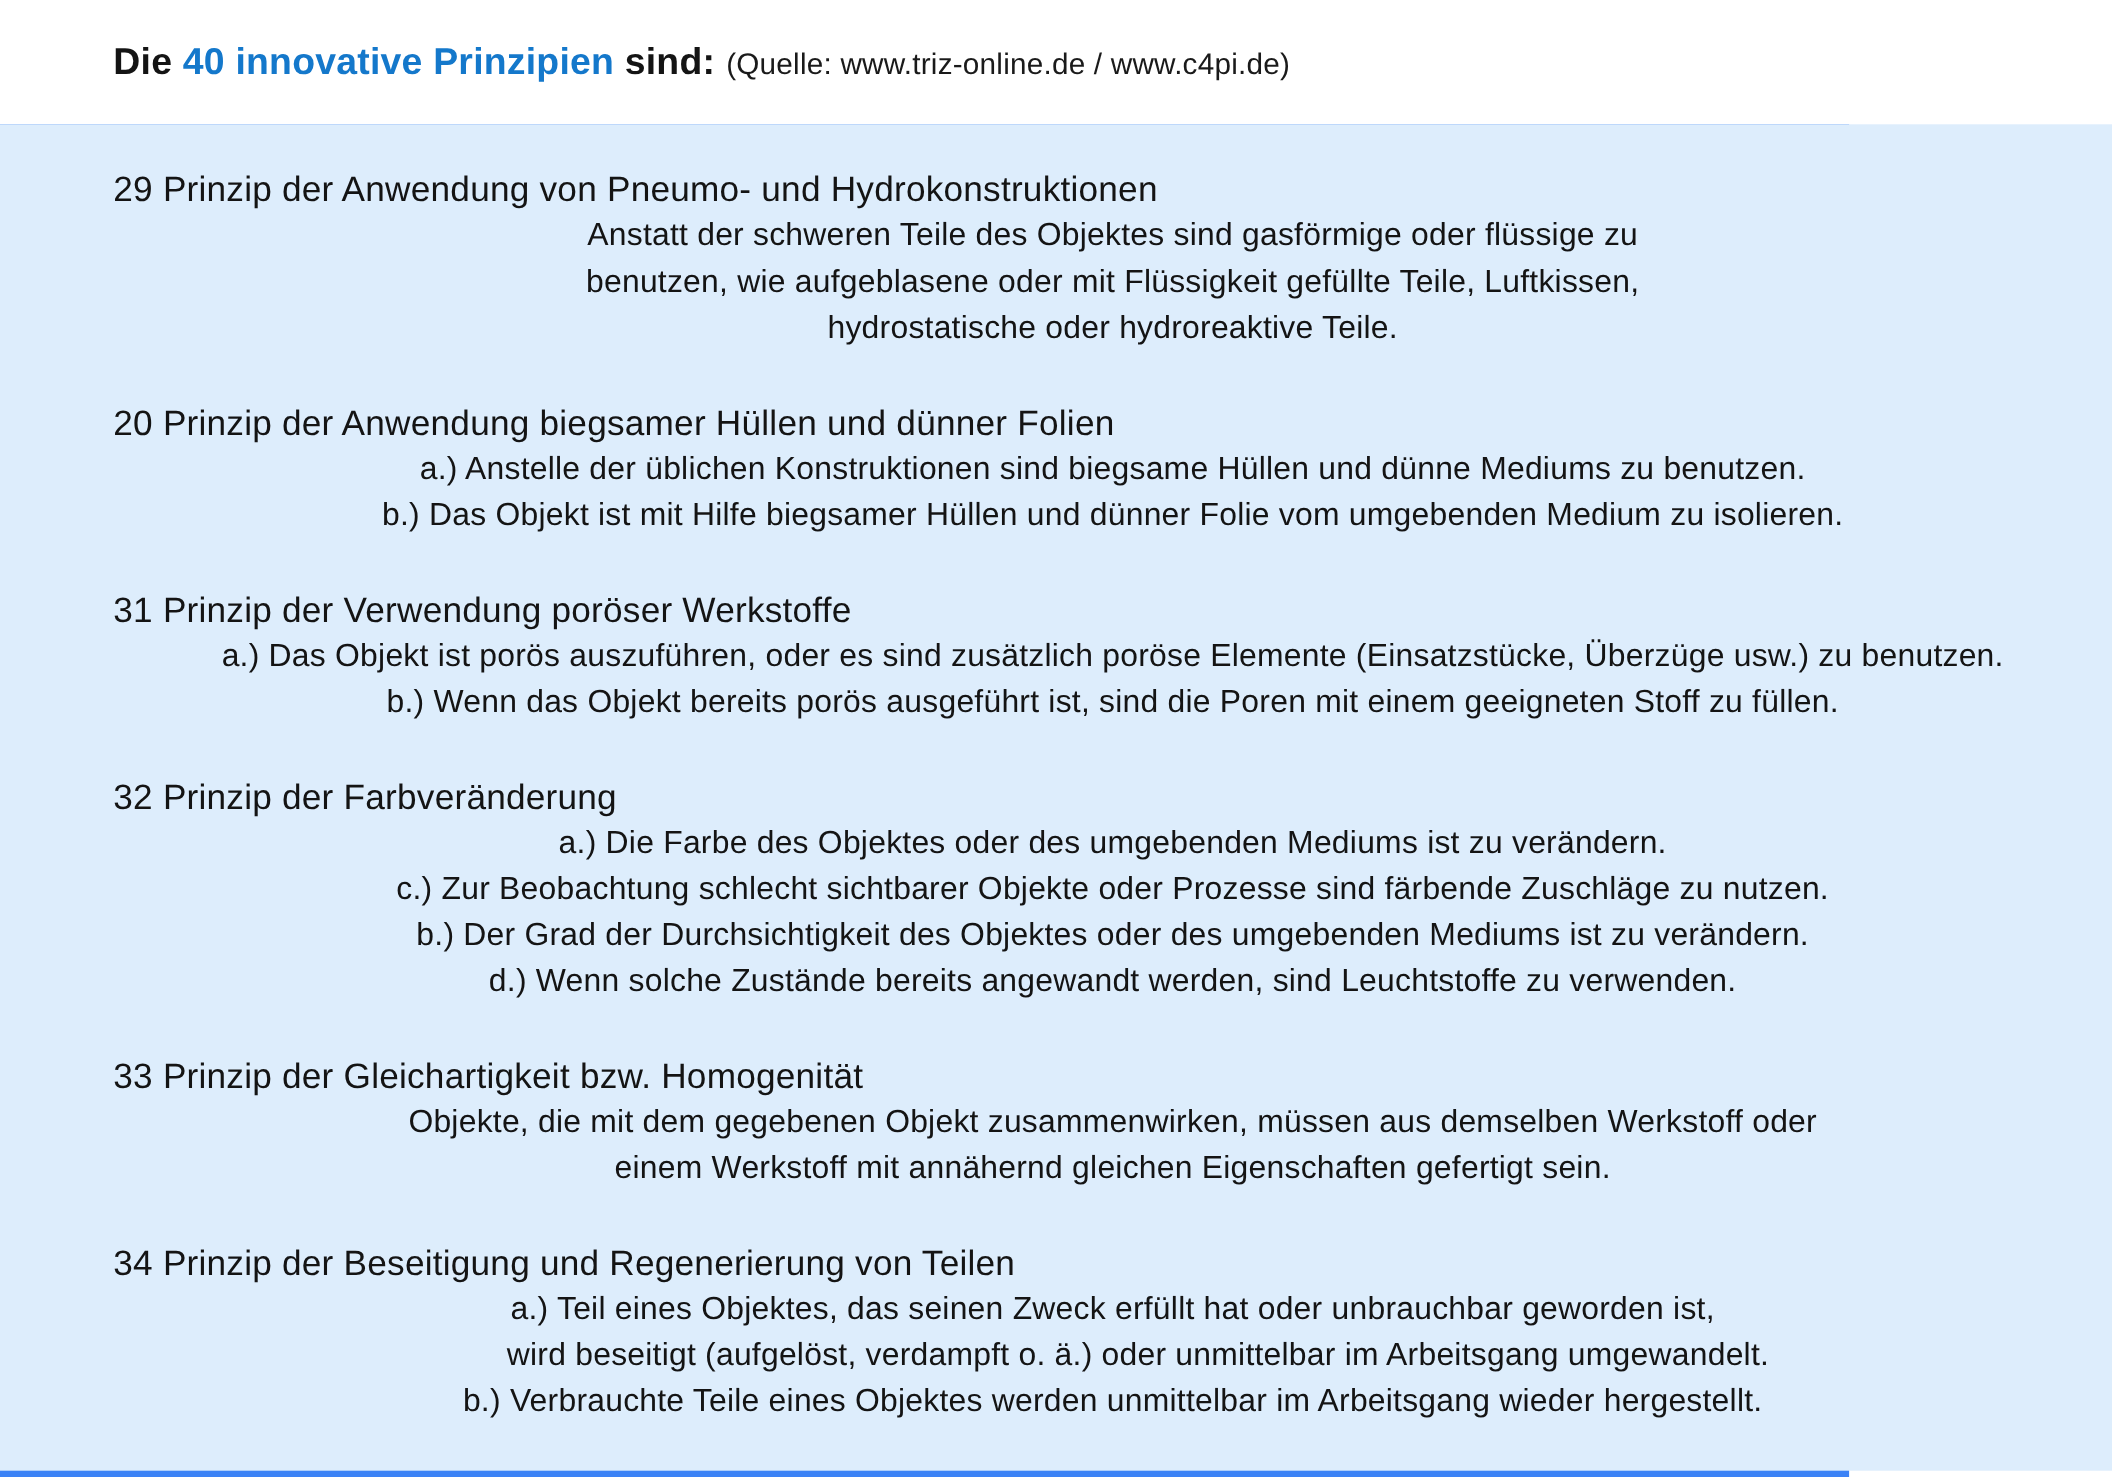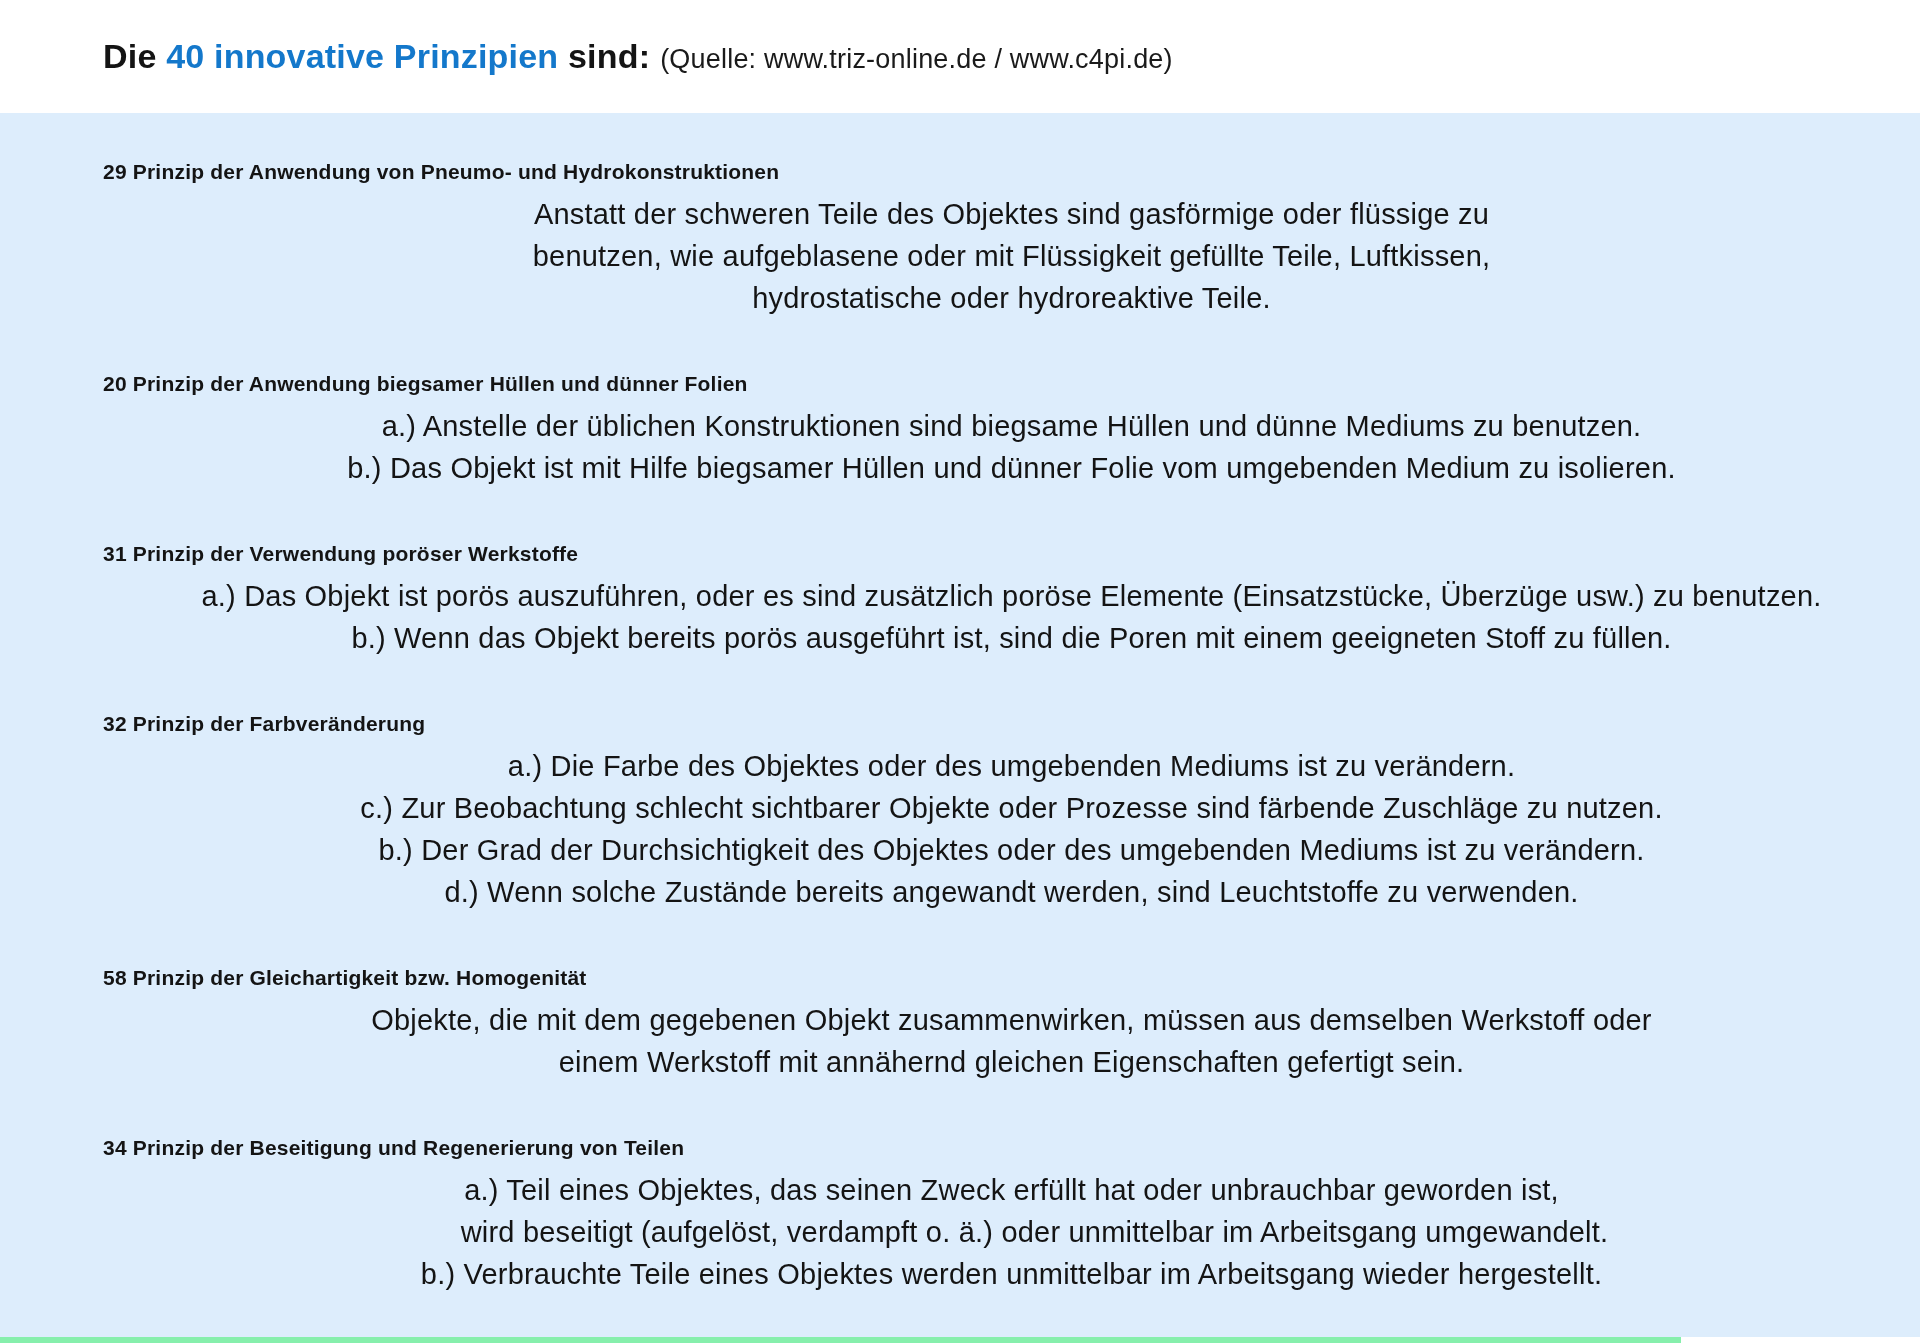--- a/index.html
+++ b/index.html
@@ -9,21 +9,21 @@
     height: 1343px;
     background: #ffffff;
     font-family: "Liberation Sans", sans-serif;
     color: #141414;
     overflow: hidden;
   }
   .page {
     position: relative;
     width: 1681px;
     height: 1343px;
-    background: #86efac;
+    background: #3b82f6;
   }
   .header-band {
     position: absolute;
     top: 0; left: 0;
     width: 1920px;
     height: 113px;
     background: #ffffff;
     display: flex;
     align-items: center;
     padding-left: 103px;
@@ -47,22 +47,22 @@
     top: 113px; left: 0;
     width: 1920px;
     height: 1224px;
     background: #ddedfc;
     box-sizing: border-box;
     padding: 38px 0 0 103px;
     overflow: hidden;
   }
   .section { margin-bottom: 44px; }
   .section-heading {
-    font-size: 21px;
-    font-weight: 700;
+    font-size: 32px;
+    font-weight: 400;
     line-height: 42px;
     white-space: nowrap;
     letter-spacing: 0.2px;
   }
   .line {
     font-size: 29px;
     font-weight: 400;
     line-height: 42px;
     white-space: nowrap;
     letter-spacing: 0.2px;
@@ -104,21 +104,21 @@
 
     <div class="section">
       <div class="section-heading">32 Prinzip der Farbveränderung</div>
       <div class="line">a.) Die Farbe des Objektes oder des umgebenden Mediums ist zu verändern.</div>
       <div class="line">c.) Zur Beobachtung schlecht sichtbarer Objekte oder Prozesse sind färbende Zuschläge zu nutzen.</div>
       <div class="line">b.) Der Grad der Durchsichtigkeit des Objektes oder des umgebenden Mediums ist zu verändern.</div>
       <div class="line">d.) Wenn solche Zustände bereits angewandt werden, sind Leuchtstoffe zu verwenden.</div>
     </div>
 
     <div class="section">
-      <div class="section-heading">58 Prinzip der Gleichartigkeit bzw. Homogenität</div>
+      <div class="section-heading">33 Prinzip der Gleichartigkeit bzw. Homogenität</div>
       <div class="line">Objekte, die mit dem gegebenen Objekt zusammenwirken, müssen aus demselben Werkstoff oder</div>
       <div class="line">einem Werkstoff mit annähernd gleichen Eigenschaften gefertigt sein.</div>
     </div>
 
     <div class="section">
       <div class="section-heading">34 Prinzip der Beseitigung und Regenerierung von Teilen</div>
       <div class="line">a.) Teil eines Objektes, das seinen Zweck erfüllt hat oder unbrauchbar geworden ist,</div>
       <div class="line indent">wird beseitigt (aufgelöst, verdampft o. ä.) oder unmittelbar im Arbeitsgang umgewandelt.</div>
       <div class="line">b.) Verbrauchte Teile eines Objektes werden unmittelbar im Arbeitsgang wieder hergestellt.</div>
     </div>

